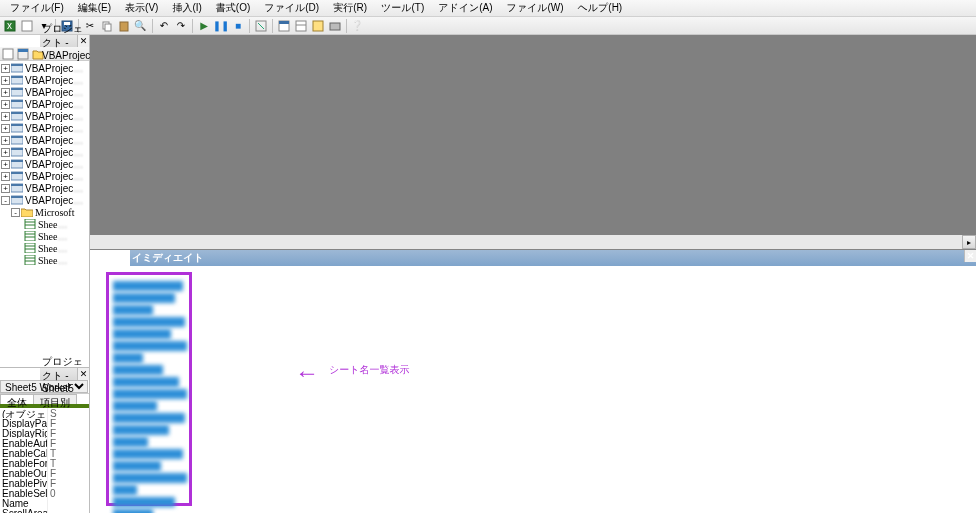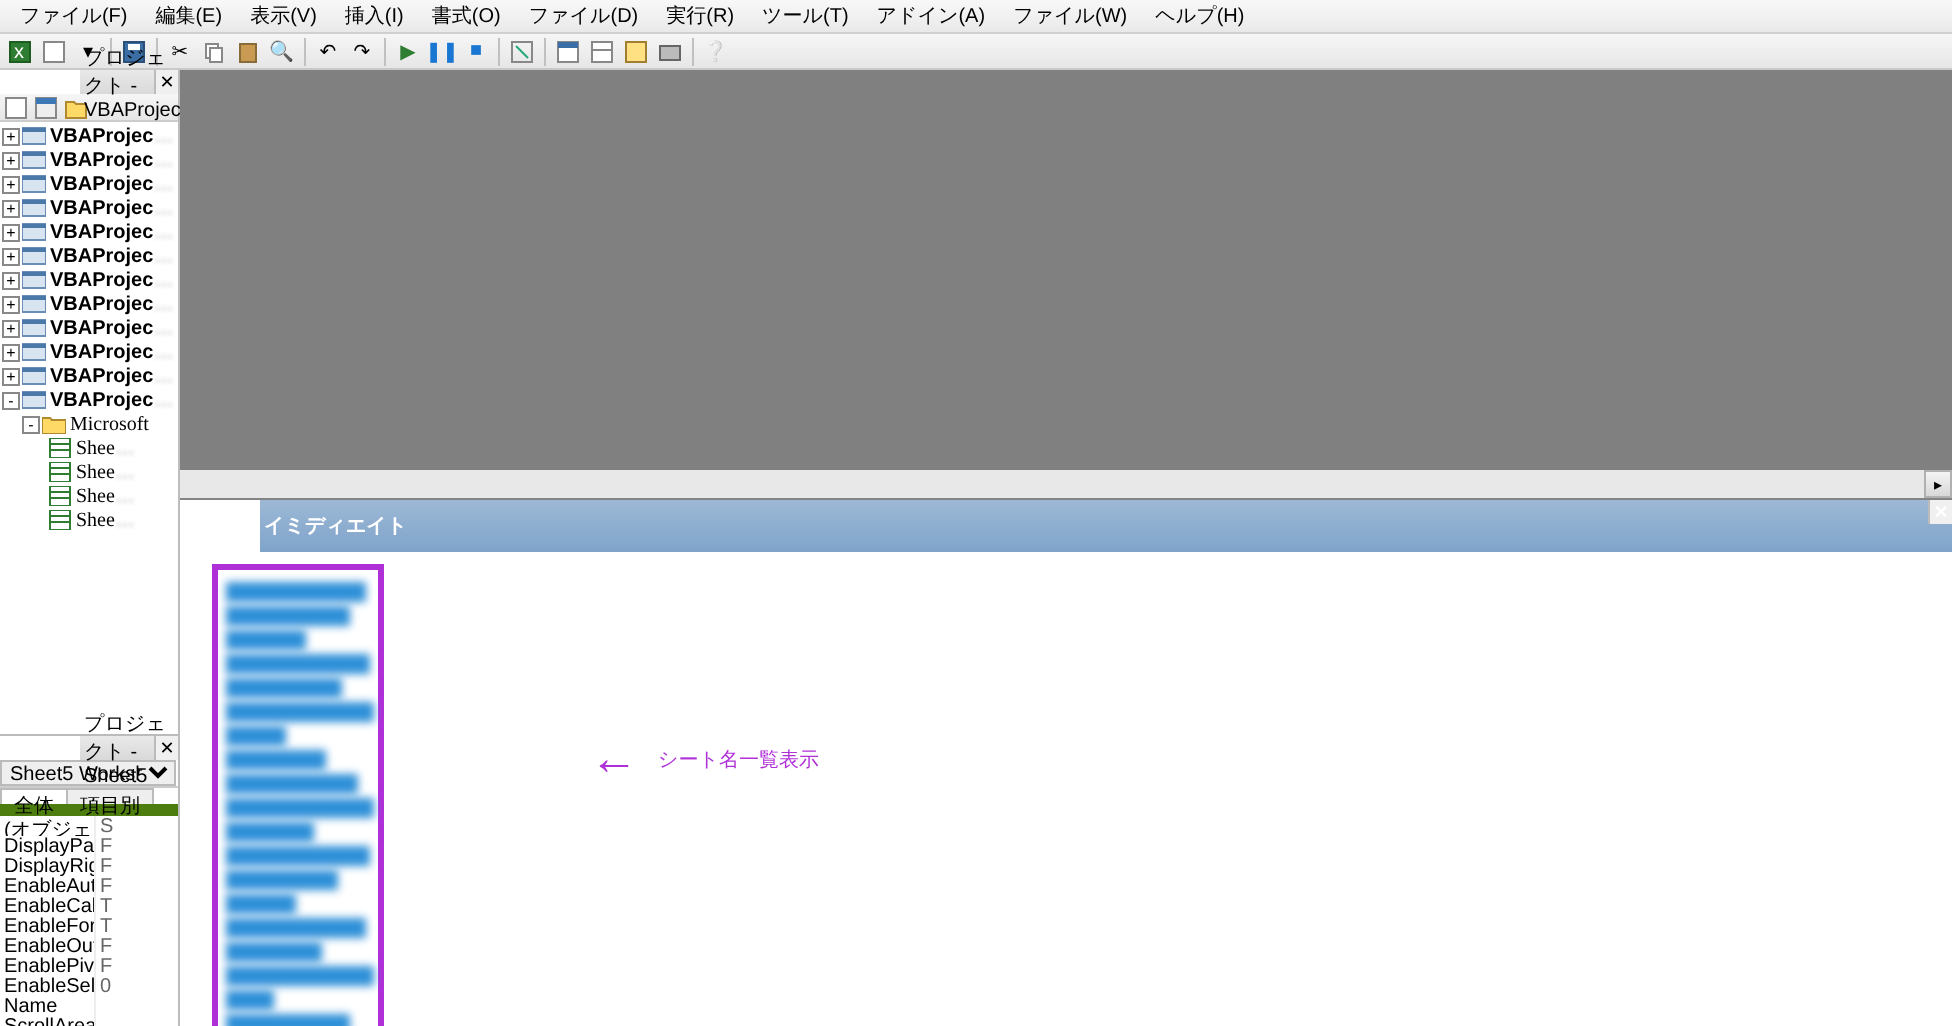--- a/index.html
+++ b/index.html
@@ -19,41 +19,41 @@
 .panel-title { height: 12px; background: linear-gradient(#e9e9e9,#d9d9d9); font-size: 9px; padding: 0 2px; display: flex; align-items: center; position: relative; margin-left: 40px; }
 .close-x { position: absolute; right: 0; top: 0; width: 12px; height: 12px; display: flex; align-items: center; justify-content: center; background: #f0f0f0; border-left: 1px solid #bbb; font-size: 9px; cursor: default; }
 
 .proj-tools { height: 14px; background: linear-gradient(#f6f6f6,#e6e6e6); display: flex; align-items: center; gap: 1px; padding: 0 1px; border-bottom: 1px solid #ccc; }
 .proj-tools .ic { width: 14px; height: 14px; display: inline-flex; align-items: center; justify-content: center; }
 
 .tree { flex: 1; overflow: hidden; background: #fff; border-bottom: 1px solid #bbb; padding: 1px 0; }
 .node { display: flex; align-items: center; height: 12px; white-space: nowrap; overflow: hidden; color: #000; }
 .pm { width: 9px; height: 9px; border: 1px solid #888; background: #fff; font-size: 8px; line-height: 7px; text-align: center; margin: 0 1px; cursor: default; }
 .ic-proj { width: 12px; height: 10px; margin-right: 2px; }
-.lbl { font-weight: bold; font-size: 10px; }
+.lbl { font-weight: normal; font-size: 10px; }
 .node .lbl.normal { font-weight: normal; font-family: Liberation Serif, serif; }
 .blur { color: #999; filter: blur(1px); }
 
 .props { height: 145px; display: flex; flex-direction: column; }
 .props-body { flex: 1; background: #fff; overflow: hidden; }
 .prop-head { height: 14px; background: #fff; display: flex; align-items: center; border-bottom: 1px solid #ccc; }
 .prop-head select { font-size: 10px; border: 1px solid #bbb; height: 13px; width: 88px; }
-.prop-tabs { height: 14px; display: flex; border-bottom: 6px solid #4d7c0f; }
+.prop-tabs { height: 14px; display: flex; border-bottom: 4px solid #4d7c0f; }
 .prop-tab { font-size: 10px; padding: 1px 6px; background: #fff; border: 1px solid #bbb; border-bottom: none; margin-right: -1px; cursor: default; }
 .prop-tab.inactive { background: #eee; }
 .prop-row { display: flex; height: 10px; font-size: 9px; }
 .prop-row .k { width: 48px; border-right: 1px solid #eee; padding-left: 2px; overflow: hidden; white-space: nowrap; }
 .prop-row .v { flex: 1; padding-left: 2px; overflow: hidden; white-space: nowrap; color: #666; }
 
 .code-area { flex: 1; background: #808080; position: relative; }
 .code-scroll { position: absolute; right: 0; bottom: 0; left: 0; height: 14px; background: #e8e8e8; display: flex; justify-content: flex-end; }
 .sb-arrow { width: 14px; height: 14px; background: linear-gradient(#f4f4f4,#d8d8d8); border: 1px solid #b0b0b0; display: flex; align-items: center; justify-content: center; font-size: 8px; }
 
 .immediate { height: 264px; background: #fff; display: flex; flex-direction: column; position: relative; border-top: 1px solid #848484; }
-.immediate .panel-title { height: 26px; background: linear-gradient(#9db8d5,#7fa4cb); color: #fff; font-weight: bold; }
+.immediate .panel-title { height: 16px; background: linear-gradient(#9db8d5,#7fa4cb); color: #fff; font-weight: bold; }
 .immediate .body { flex: 1; position: relative; overflow: hidden; background: #fff; }
 
 .highlight-box { position: absolute; left: 16px; top: 6px; width: 86px; height: 234px; border: 3px solid #b030d8; background: #fff; }
 .blurred-lines { position: absolute; left: 4px; top: 4px; width: 76px; height: 224px; }
 .bl { background: #2e8fd8; margin: 2px 0; height: 10px; filter: blur(2px); }
 
 .annotation { position: absolute; left: 205px; top: 90px; display: flex; align-items: center; gap: 10px; color: #b030d8; font-size: 22px; font-family: "Meiryo", sans-serif; }
 .arrow-left { font-size: 24px; color: #b030d8; }
 </style>
 </head>

